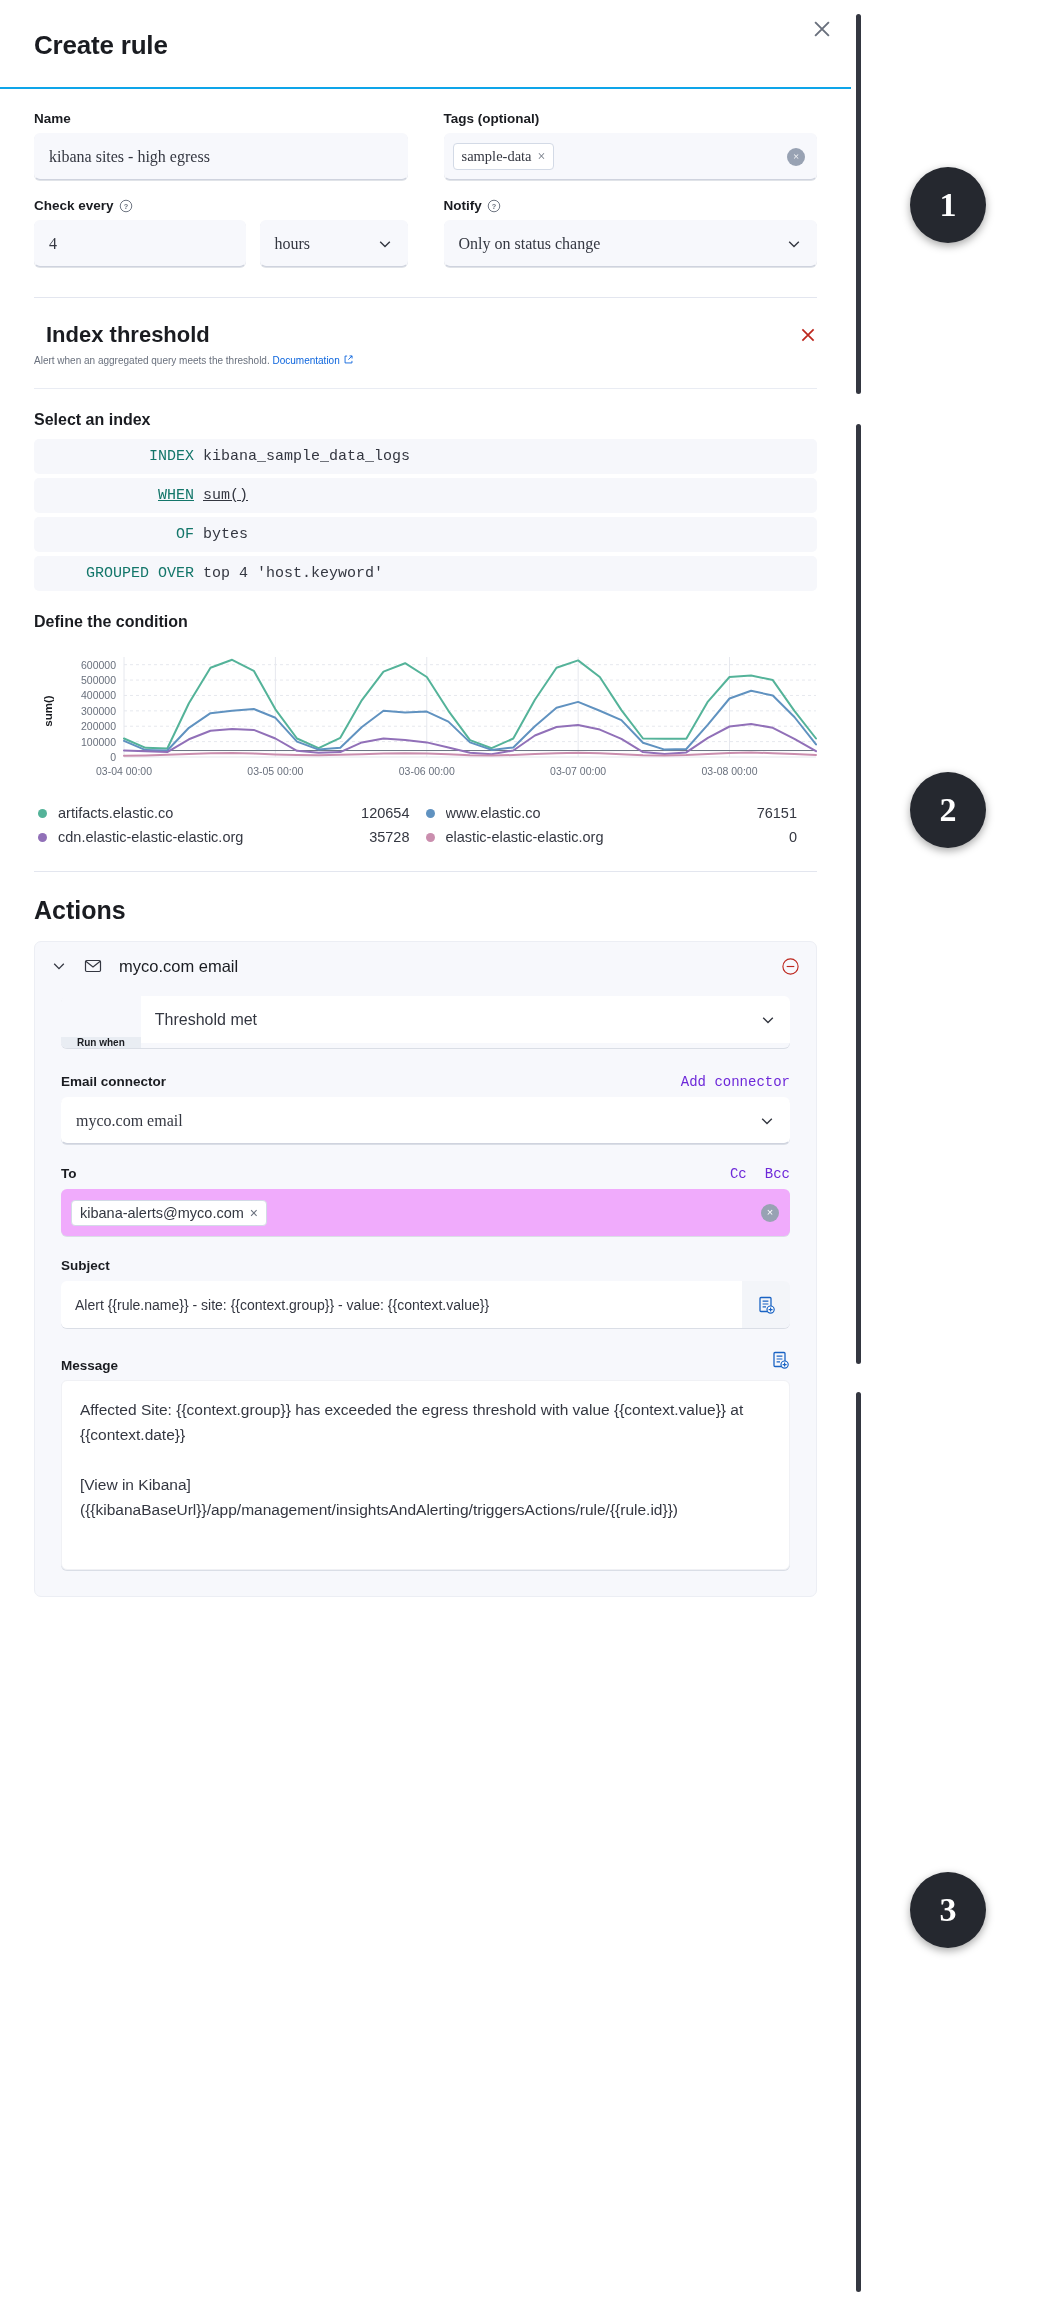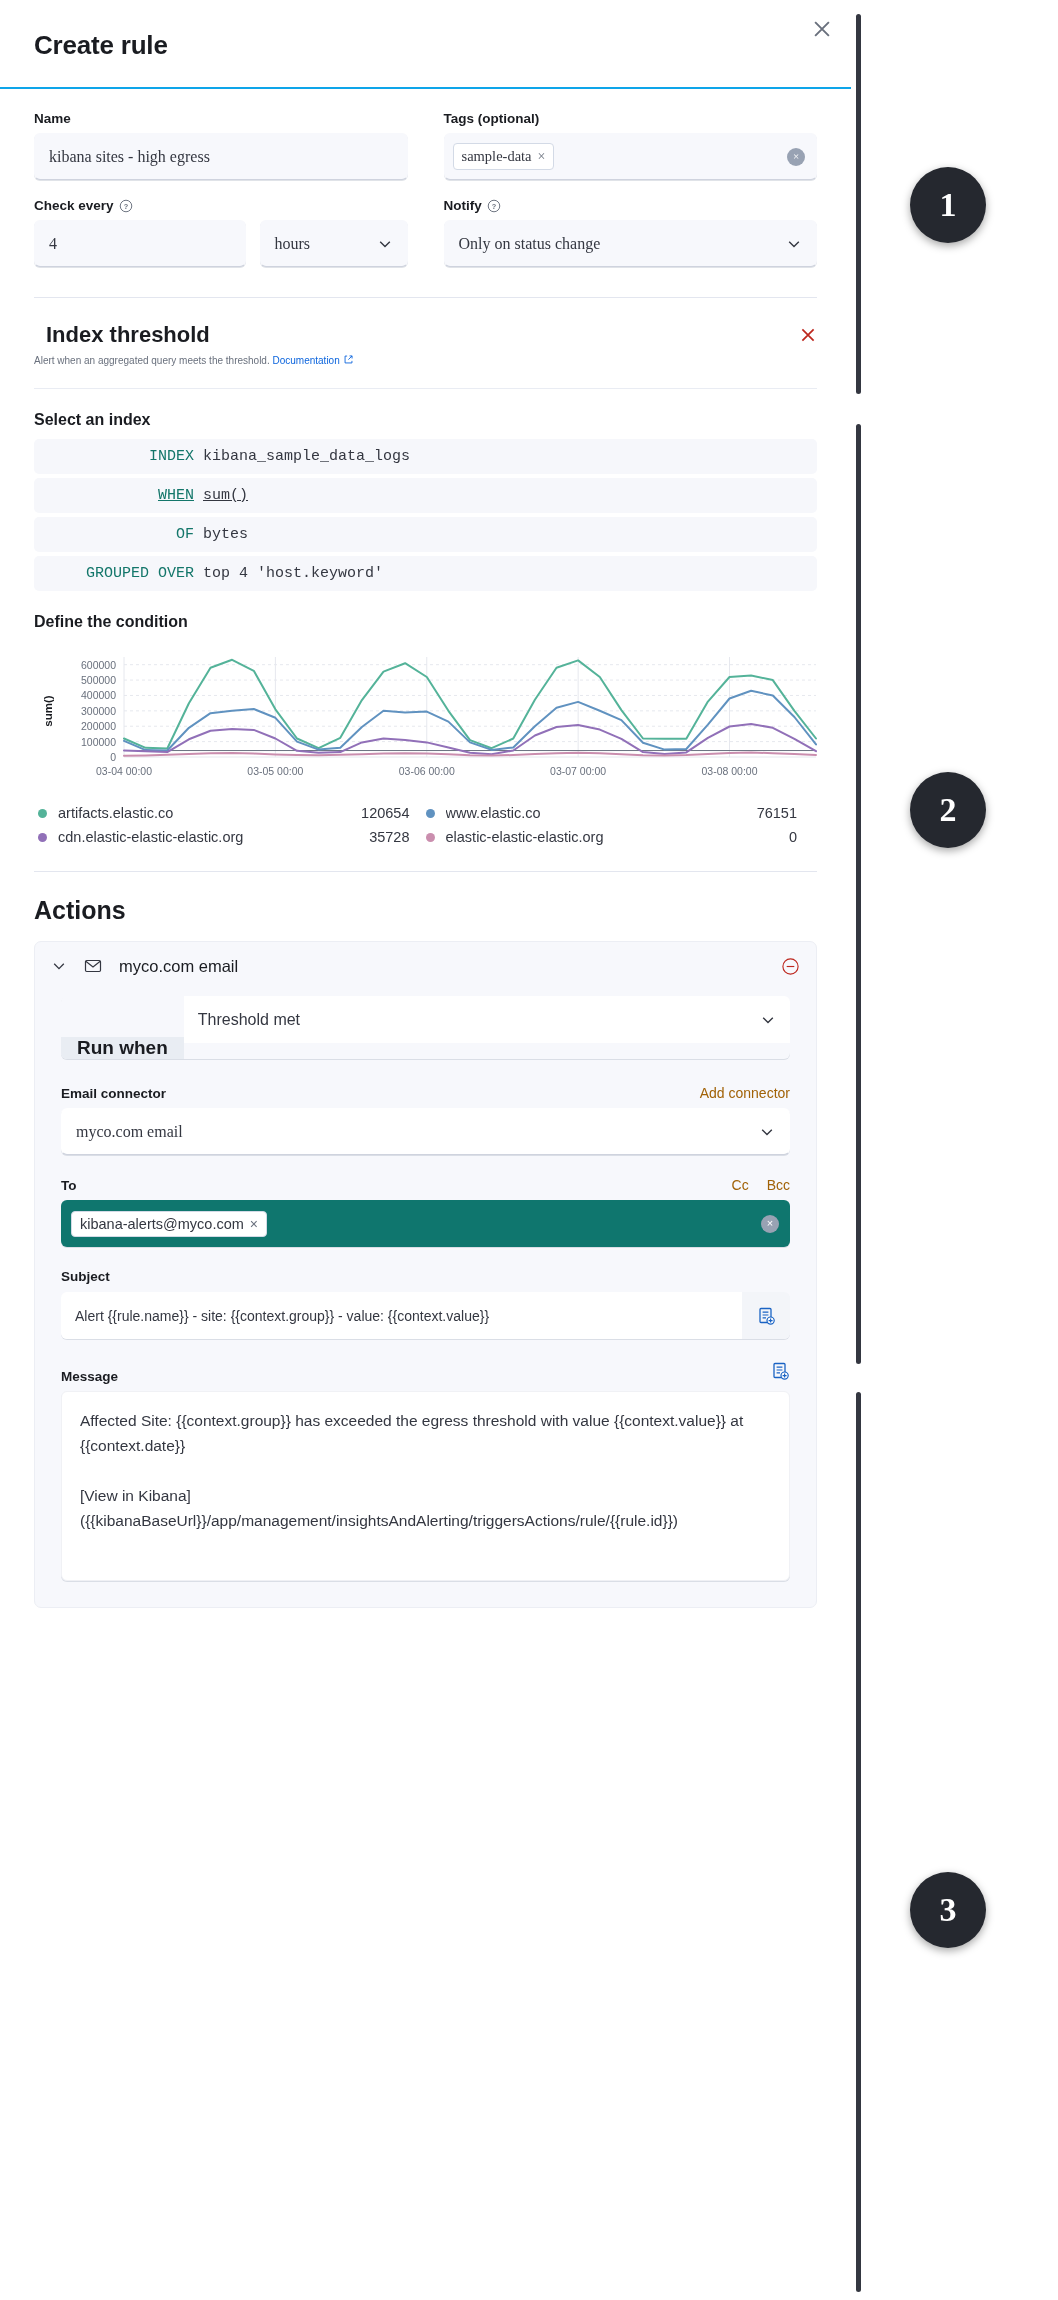--- a/index.html
+++ b/index.html
@@ -103,34 +103,34 @@
   .acc-chev { width:16px; height:16px; color:#343741; cursor:pointer; flex:none; }
   .acc-chev svg { width:16px; height:16px; display:block; }
   .mail-ic { width:20px; height:20px; color:#343741; flex:none; }
   .mail-ic svg { width:20px; height:20px; display:block; }
   .atitle { font-size:16.5px; color:#1a1c21; }
   .minus { margin-left:auto; width:19px; height:19px; color:#bd271e; cursor:pointer; }
   .minus svg { width:19px; height:19px; display:block; }
 
   .abody { padding:6px 26px 26px 26px; }
   .runwhen { display:flex; border-radius:6px; overflow:hidden; box-shadow:0 1px 0 0 rgba(152,162,179,0.3); margin-bottom:26px; }
-  .rw-lbl { background:#e9edf3; padding:0 16px; display:flex; align-items:center; font-size:19px; font-weight:700; color:#1a1c21;margin-top:41px; }
+  .rw-lbl { background:#e9edf3; padding:0 16px; display:flex; align-items:center; font-size:10px; font-weight:700; color:#1a1c21;margin-top:41px; }
   .rw-sel { flex:1; background:#fff; height:47px; display:flex; align-items:center; justify-content:space-between; padding:0 14px; font-size:16px; cursor:pointer; }
 
   .lblrow { display:flex; align-items:baseline; margin-bottom:7px; }
   .lblrow .lbl { margin-bottom:0; }
-  .link { color:#a16207; font-size:14px; text-decoration:none; cursor:pointer; }
+  .link { color:#6d28d9; font-size:14px; text-decoration:none; cursor:pointer;font-family:Liberation Mono, monospace; }
   .spacer-l { margin-left:auto; }
   .ccbcc { margin-left:auto; display:flex; gap:18px; }
 
   .fld-white { background:#fff; }
   .mb22 { margin-bottom:22px; }
   .mb8 { margin-bottom:8px; }
 
-  .tofld { position:relative; height:47px; background:#0f766e; border-radius:6px;
+  .tofld { position:relative; height:47px; background:#f0abfc; border-radius:6px;
            box-shadow:0 1px 0 0 rgba(152,162,179,0.3); display:flex; align-items:center; padding:0 40px 0 10px; }
 
   .subjwrap { display:flex; border-radius:6px; overflow:hidden; box-shadow:0 1px 0 0 rgba(152,162,179,0.3); }
   .subjin { flex:1; background:#fff; height:47px; display:flex; align-items:center; padding:0 14px; font-size:14px; color:#343741; white-space:nowrap; overflow:hidden; }
   .varbtn { width:48px; background:#f3f5f9; display:flex; align-items:center; justify-content:center; cursor:pointer; }
   .varico { width:20px; height:20px; color:#1a63c4; }
   .varico svg { width:20px; height:20px; display:block; }
 
   .msgbox { background:#fff; border-radius:6px; box-shadow:0 1px 0 0 rgba(152,162,179,0.3);
             border:1px solid #f0f1f5; padding:16px 18px; min-height:190px;

